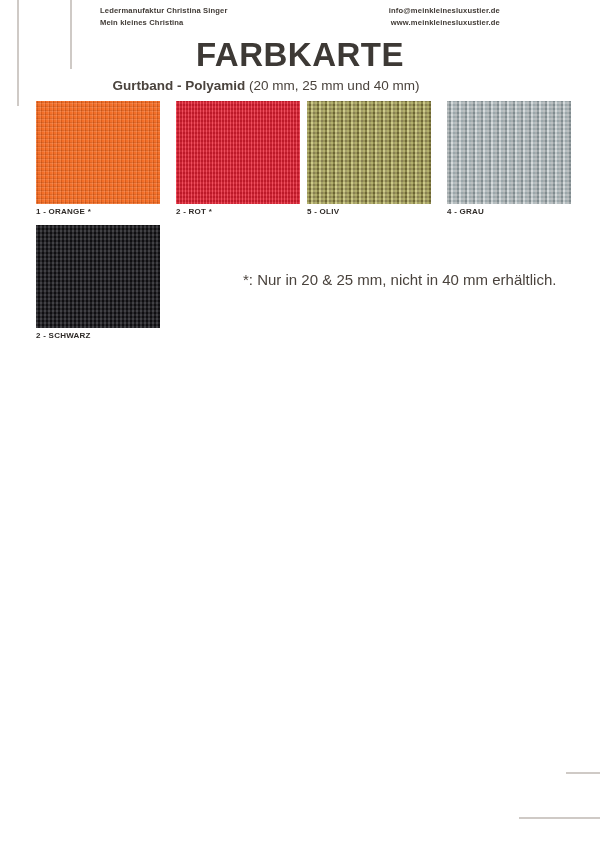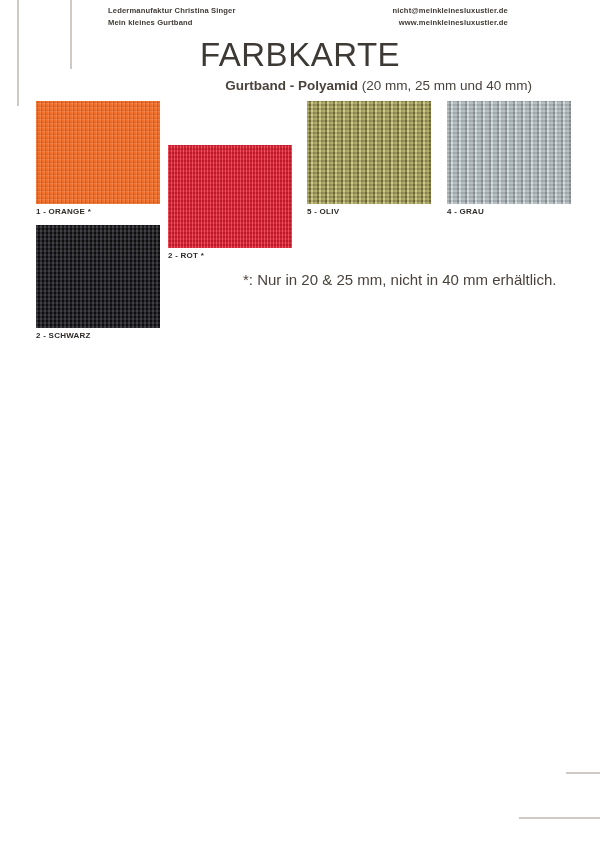--- a/index.html
+++ b/index.html
@@ -23,21 +23,21 @@
   }
   .rule-left-long  { left: 17px;  top: 0;    width: 1.5px; height: 106px; }
   .rule-left-short { left: 70px;  top: 0;    width: 1.5px; height: 69px;  }
   .rule-br-top     { left: 566px; top: 772px; width: 34px; height: 2px;  }
   .rule-br-bottom  { left: 519px; top: 817px; width: 81px; height: 2px;  }
 
   
   .header {
     position: absolute;
     top: 5px;
-    left: 8px;
+    left: 0;
     width: 588px;
     height: 26px;
   }
   .brand-block {
     position: absolute;
     left: 100px;
     top: 0;
     font-size: 7.6px;
     font-weight: bold;
     line-height: 11.5px;
@@ -58,31 +58,31 @@
     white-space: nowrap;
   }
 
   .page-title {
     position: absolute;
     top: 36px;
     left: 0;
     width: 600px;
     text-align: center;
     font-size: 33px;
-    font-weight: normal;
+    font-weight: bold;
     letter-spacing: 0.5px;
     color: #3d3935;
   }
 
   .subtitle {
     position: absolute;
     top: 78px;
     left: 0;
     width: 532px;
-    text-align: right;
+    text-align: center;
     font-size: 13.5px;
     color: #4a433d;
     white-space: nowrap;
   }
   .subtitle .st-strong { font-weight: bold; }
   .subtitle .st-normal { font-weight: normal; }
 
   
   .swatch-grid {
     position: absolute;
@@ -209,42 +209,42 @@
 <body>
 
 <div class="rule rule-left-long"></div>
 <div class="rule rule-left-short"></div>
 <div class="rule rule-br-top"></div>
 <div class="rule rule-br-bottom"></div>
 
 <div class="header">
   <div class="brand-block">
     <div>Ledermanufaktur Christina Singer</div>
-    <div>Mein kleines Gurtband</div>
+    <div>Mein kleines Christina</div>
   </div>
   <div class="contact-block">
-    <div>nicht@meinkleinesluxustier.de</div>
+    <div>info@meinkleinesluxustier.de</div>
     <div>www.meinkleinesluxustier.de</div>
   </div>
 </div>
 
 <div class="page-title">FARBKARTE</div>
 
 <div class="subtitle">
   <span class="st-strong">Gurtband - Polyamid</span><span class="st-normal"> (20 mm, 25 mm und 40 mm)</span>
 </div>
 
 <div class="swatch-grid" id="swatch-grid">
     <div class="swatch-cell" style="left: 36px; top: 0px;">
       <div class="swatch-chip" style="background: rgb(242, 103, 29);">
         <div class="weave fine"></div>
       </div>
       <div class="swatch-label">1 - ORANGE *</div>
     </div>
-    <div class="swatch-cell" style="left: 168px; top: 0px; margin-top: 44px;">
+    <div class="swatch-cell" style="left: 176px; top: 0px;">
       <div class="swatch-chip" style="background: rgb(236, 31, 50);">
         <div class="weave rib"></div>
       </div>
       <div class="swatch-label">2 - ROT *</div>
     </div>
     <div class="swatch-cell" style="left: 307px; top: 0px;">
       <div class="swatch-chip" style="background: rgb(152, 146, 83);">
         <div class="weave basket"></div>
       </div>
       <div class="swatch-label">5 - OLIV</div>

